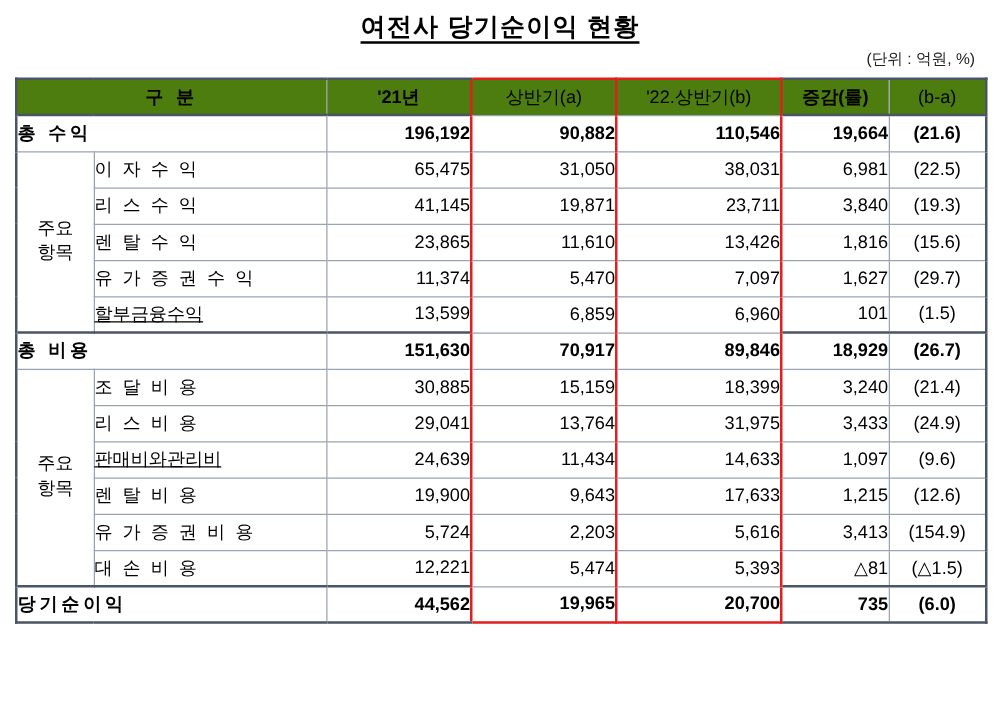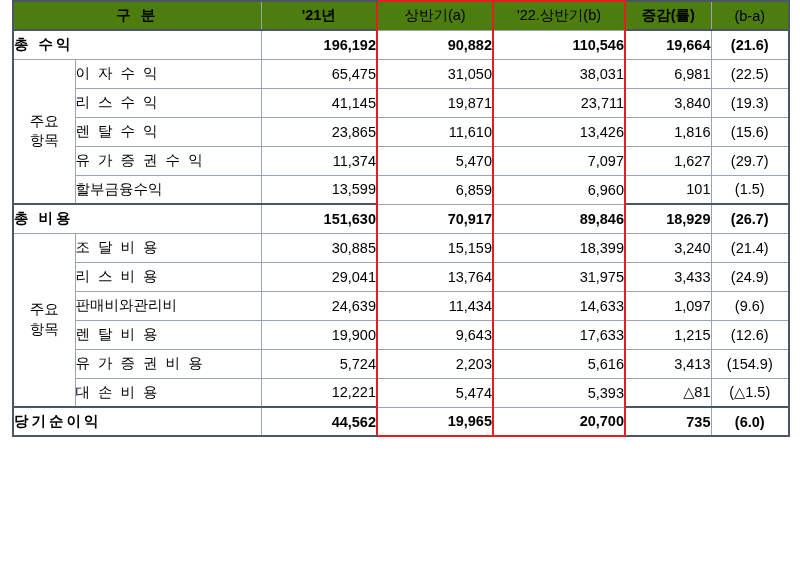--- a/index.html
+++ b/index.html
@@ -84,21 +84,21 @@
     padding-right: 10px;
     font-size: 14.5px;
   }
   td.rate.b { font-weight: bold; }
   td.label {
     text-align: left;
     padding-left: 12px;
     font-size: 15px;
     letter-spacing: 2px;
   }
-  td.label.tight { letter-spacing: 0px; }
+  td.label.tight { letter-spacing: 0px; text-decoration: underline; }
   td.maintitle {
     text-align: left;
     padding-left: 10px;
     font-weight: bold;
     font-size: 16px;
     letter-spacing: 3px;
   }
   td.sidecat {
     text-align: center;
     vertical-align: middle;
@@ -116,20 +116,22 @@
   .thick-b { border-bottom: 2px solid #4a5663 !important; margin-top: 34px; }
   .thick-t { border-top: 2px solid #4a5663 !important; }
   .outer-l { border-left: 2px solid #4a5663 !important; }
   .outer-r { border-right: 2px solid #4a5663 !important; }
 </style>
 </head>
 <body>
 
 <div class="page">
 
+  <div class="title">여전사 당기순이익 현황</div>
+  <div class="unit-note">(단위 : 억원, %)</div>
 
   <table class="sheet">
     <colgroup>
       <col class="c-cat1">
       <col class="c-cat2">
       <col class="c-y21">
       <col class="c-h1a">
       <col class="c-h22b">
       <col class="c-diff">
       <col class="c-rate">

